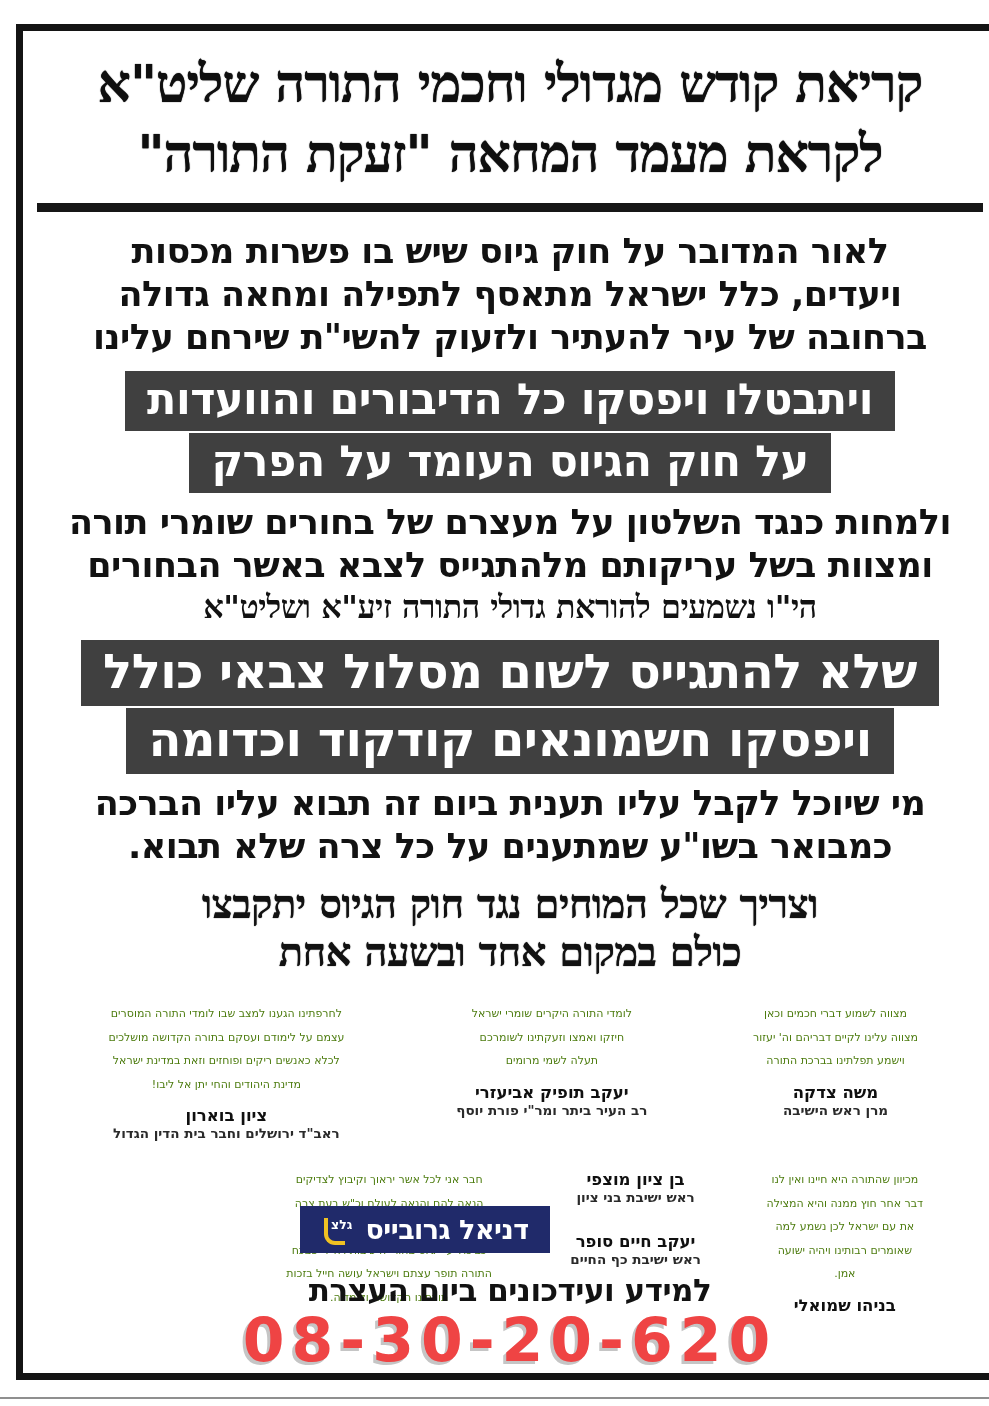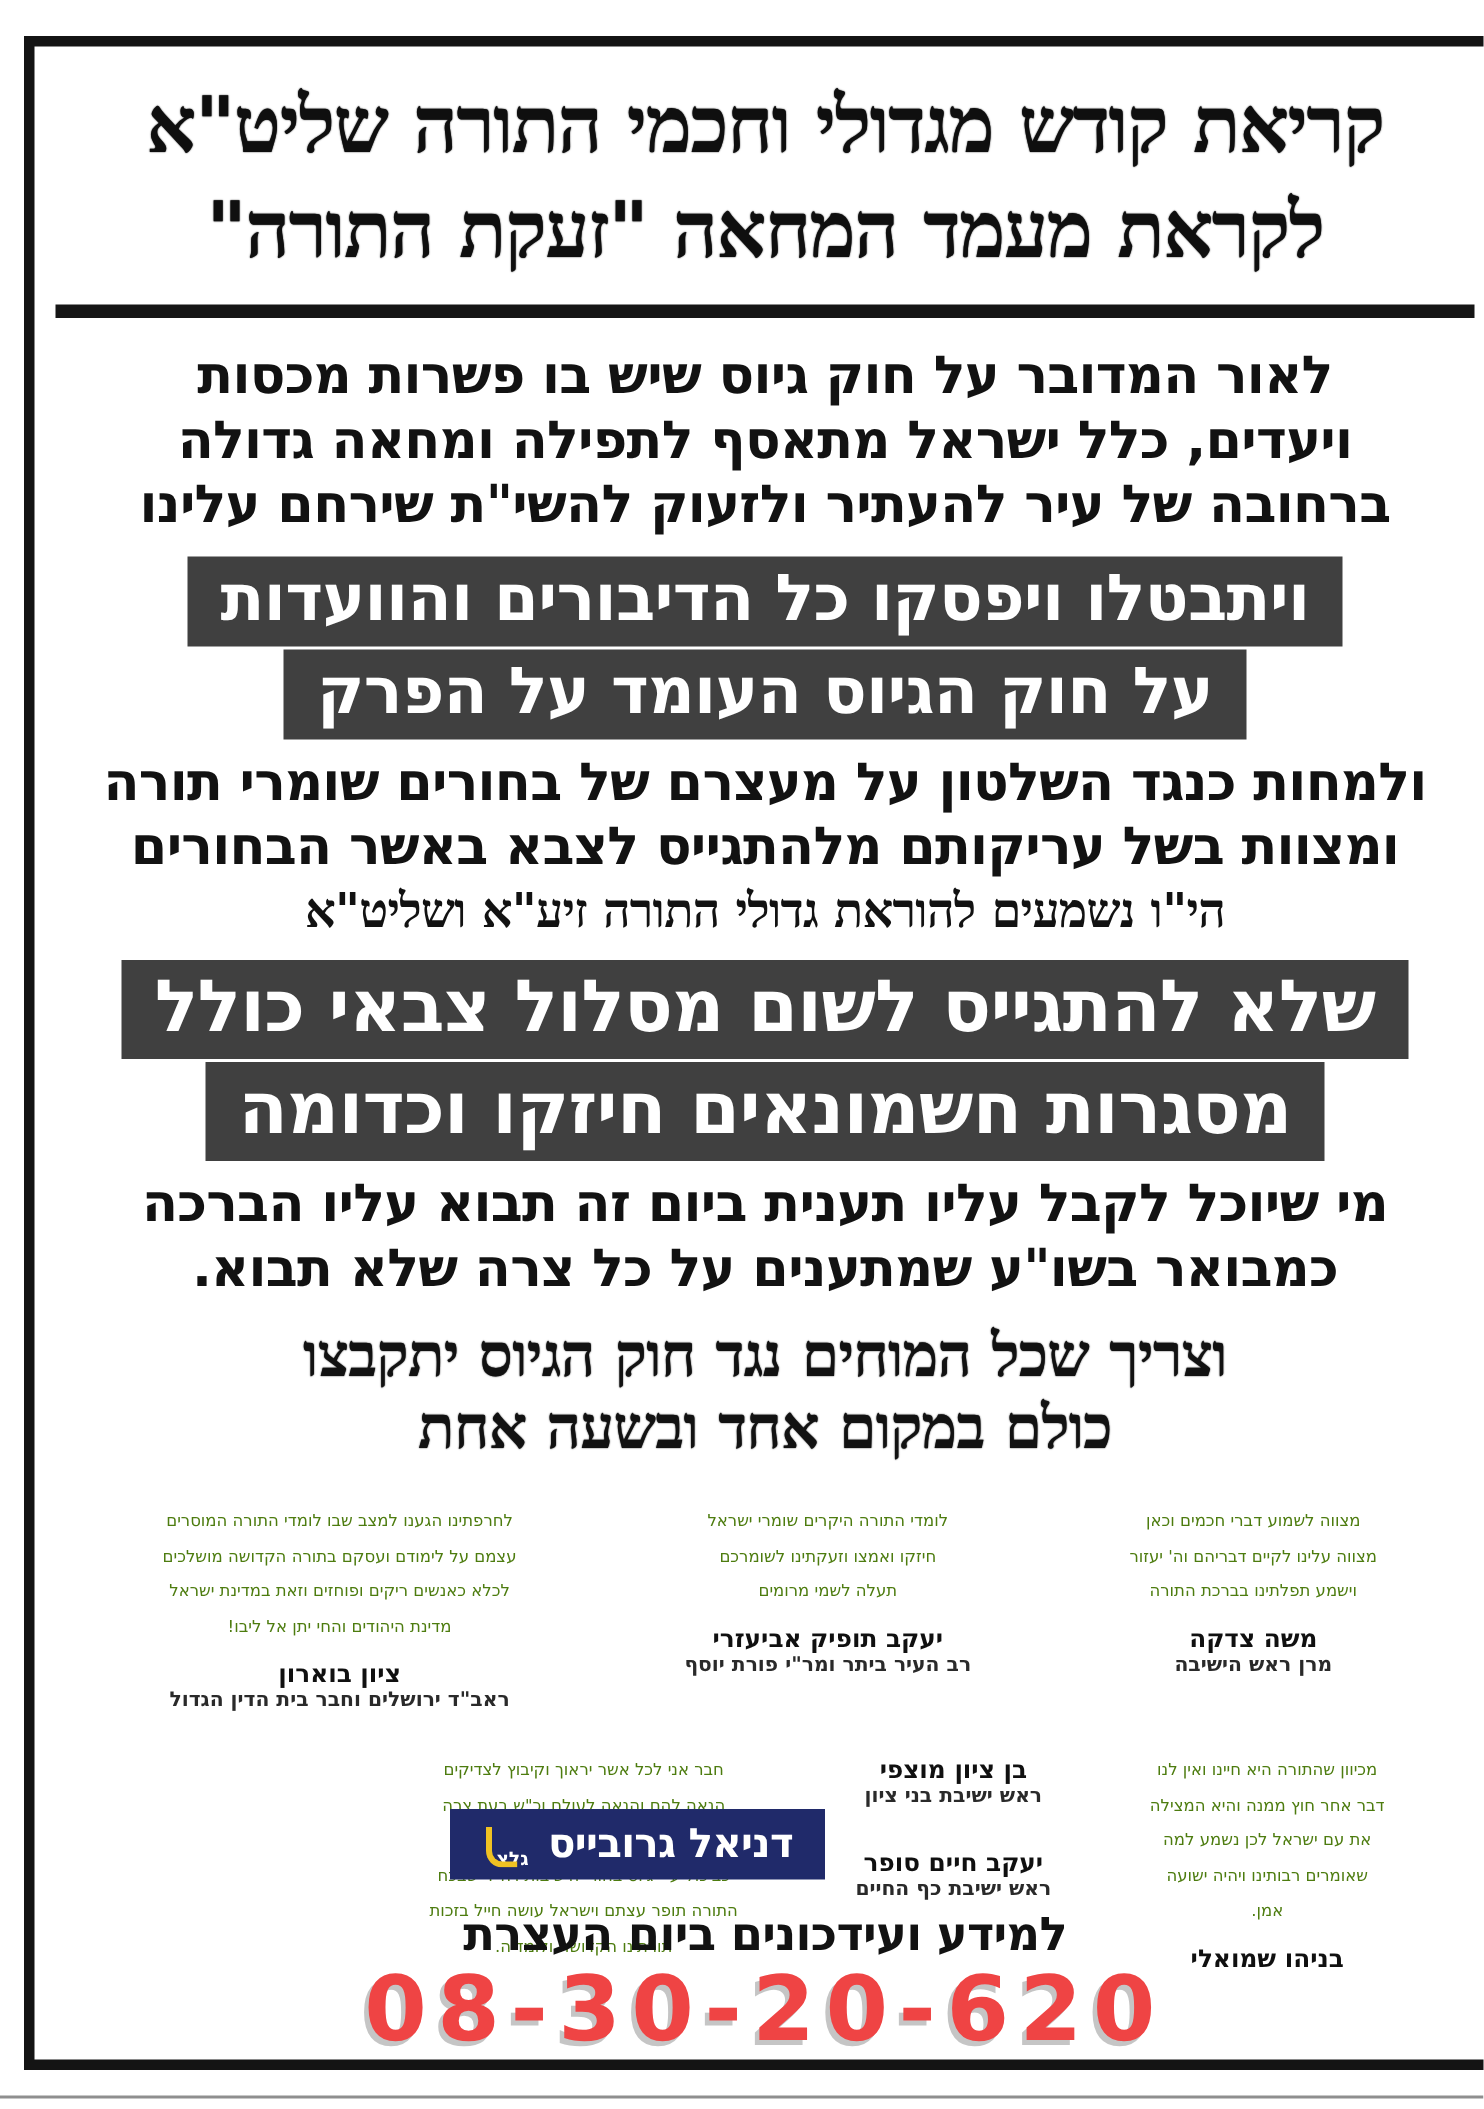--- a/index.html
+++ b/index.html
@@ -36,21 +36,21 @@
   .row2 .c4{width:36%;}
   .sig-text{font-size:11px;line-height:23.5px;color:#4d7c0f;}
   .sig-name{font-weight:bold;font-size:16.5px;margin-top:10px;color:#101010;}
   .sig-role{font-weight:bold;font-size:13.5px;color:#2a2a2a;line-height:17px;}
   .names-only .sig-name{margin-top:2px;}
   .names-only .gap{margin-top:26px;}
 
   .watermark{position:absolute;left:277px;bottom:120px;width:250px;height:47px;background:#202a6a;display:flex;align-items:center;justify-content:center;gap:12px;direction:rtl;z-index:5;}
   .wm-name{color:#ffffff;font-weight:bold;font-size:27px;letter-spacing:-0.5px;white-space:nowrap;}
   .wm-logo{position:relative;width:32px;height:34px;flex:0 0 auto;}
-  .wm-logo-text{position:absolute;top:18px;right:1px;color:#fff;font-size:12.5px;font-weight:bold;}
+  .wm-logo-text{position:absolute;top:4px;right:1px;color:#fff;font-size:12.5px;font-weight:bold;}
   .wm-hook{position:absolute;left:3px;top:5px;width:17px;height:23px;border-left:4px solid #f0c223;border-bottom:4px solid #f0c223;border-bottom-left-radius:11px;}
 
   .footer{position:absolute;left:0;right:0;bottom:2px;text-align:center;}
   .footer-info{font-weight:bold;font-size:31px;line-height:38px;letter-spacing:-0.5px;color:#121212;}
   .footer-phone{direction:ltr;font-weight:bold;font-size:60px;line-height:62px;letter-spacing:7px;color:#ef4444;text-shadow:-3px 3px 0 rgba(150,150,150,0.55);}
 </style>
 </head>
 <body>
 
 <div class="poster">
@@ -74,21 +74,21 @@
   </div>
 
   <div class="cline p2">
     <div>ולמחות כנגד השלטון על מעצרם של בחורים שומרי תורה</div>
     <div>ומצוות בשל עריקותם מלהתגייס לצבא באשר הבחורים</div>
     <div class="p2-serif">הי"ו נשמעים להוראת גדולי התורה זיע"א ושליט"א</div>
   </div>
 
   <div class="banner banner2">
     <div class="bar-line"><span class="bar">שלא להתגייס לשום מסלול צבאי כולל</span></div>
-    <div class="bar-line"><span class="bar">מסגרות חשמונאים חיזקו וכדומה</span></div>
+    <div class="bar-line"><span class="bar">ויפסקו חשמונאים קודקוד וכדומה</span></div>
   </div>
 
   <div class="cline p3">
     <div>מי שיוכל לקבל עליו תענית ביום זה תבוא עליו הברכה</div>
     <div>כמבואר בשו"ע שמתענים על כל צרה שלא תבוא.</div>
   </div>
 
   <div class="cline p4">
     <div>וצריך שכל המוחים נגד חוק הגיוס יתקבצו</div>
     <div>כולם במקום אחד ובשעה אחת</div>

